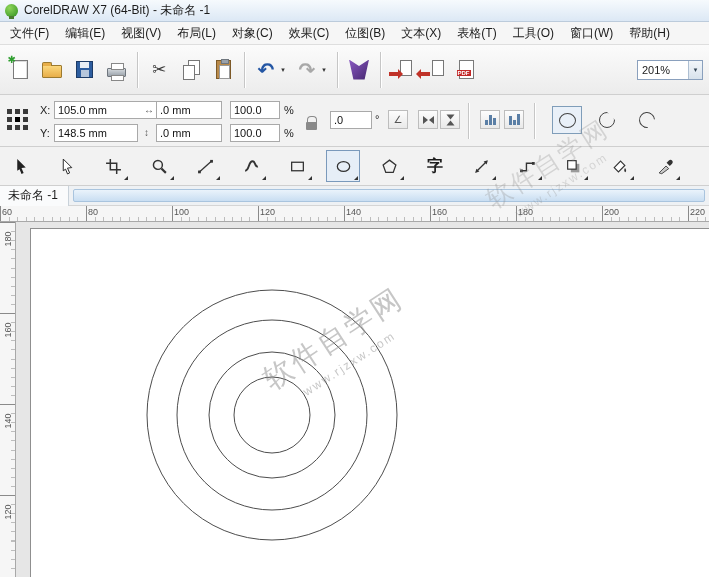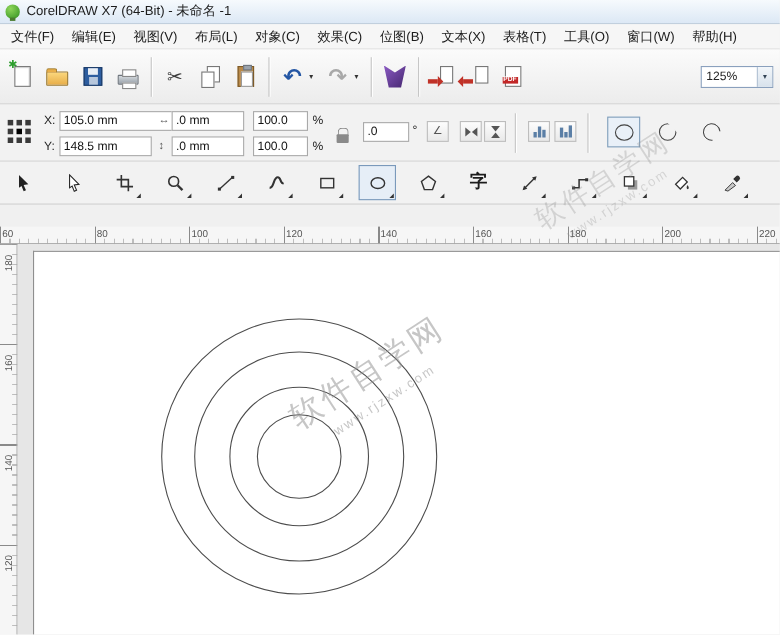--- a/index.html
+++ b/index.html
@@ -240,21 +240,21 @@
           <span class="mini-page"></span>
           <span class="rarrow out"></span>
         </span>
     </button>
     <button class="tbtn">
       <span class="icn-pdf">
           <span class="pdf-label">PDF</span>
         </span>
     </button>
     <div class="zoom-select">
-      <span class="zval">125%</span>
+      <span class="zval">201%</span>
       <span class="zcaret">▾</span>
     </div>
   </div>
 
   <div class="propbar">
     <span class="abs pos-grid">
       <span></span>
         <span></span>
         <span></span>
         <span></span>
@@ -400,20 +400,26 @@
         </svg>
     </button>
     <button class="tool fly">
       <svg class="ticon" viewBox="0 0 16 16">
           <path d="M2 14 L8.5 7.5 L11 10 L4.5 14.8 Z" fill="#c9c9c9" stroke="#333" stroke-width="0.8"></path>
           <path d="M9 4.5 l3 3 l2.2 -2.2 a1.8 1.8 0 0 0 -3 -3 Z" fill="#333"></path>
         </svg>
     </button>
   </div>
 
+  <div class="tabrow">
+    <div class="doc-tab">
+        <span>未命名 -1</span>
+      </div>
+    <div class="tab-strip"></div>
+  </div>
 
   <div class="hruler">
     <span class="hrn" style="left:2px">60</span>
     <span class="hrn" style="left:88px">80</span>
     <span class="hrn" style="left:174px">100</span>
     <span class="hrn" style="left:260px">120</span>
     <span class="hrn" style="left:346px">140</span>
     <span class="hrn" style="left:432px">160</span>
     <span class="hrn" style="left:518px">180</span>
     <span class="hrn" style="left:604px">200</span>

